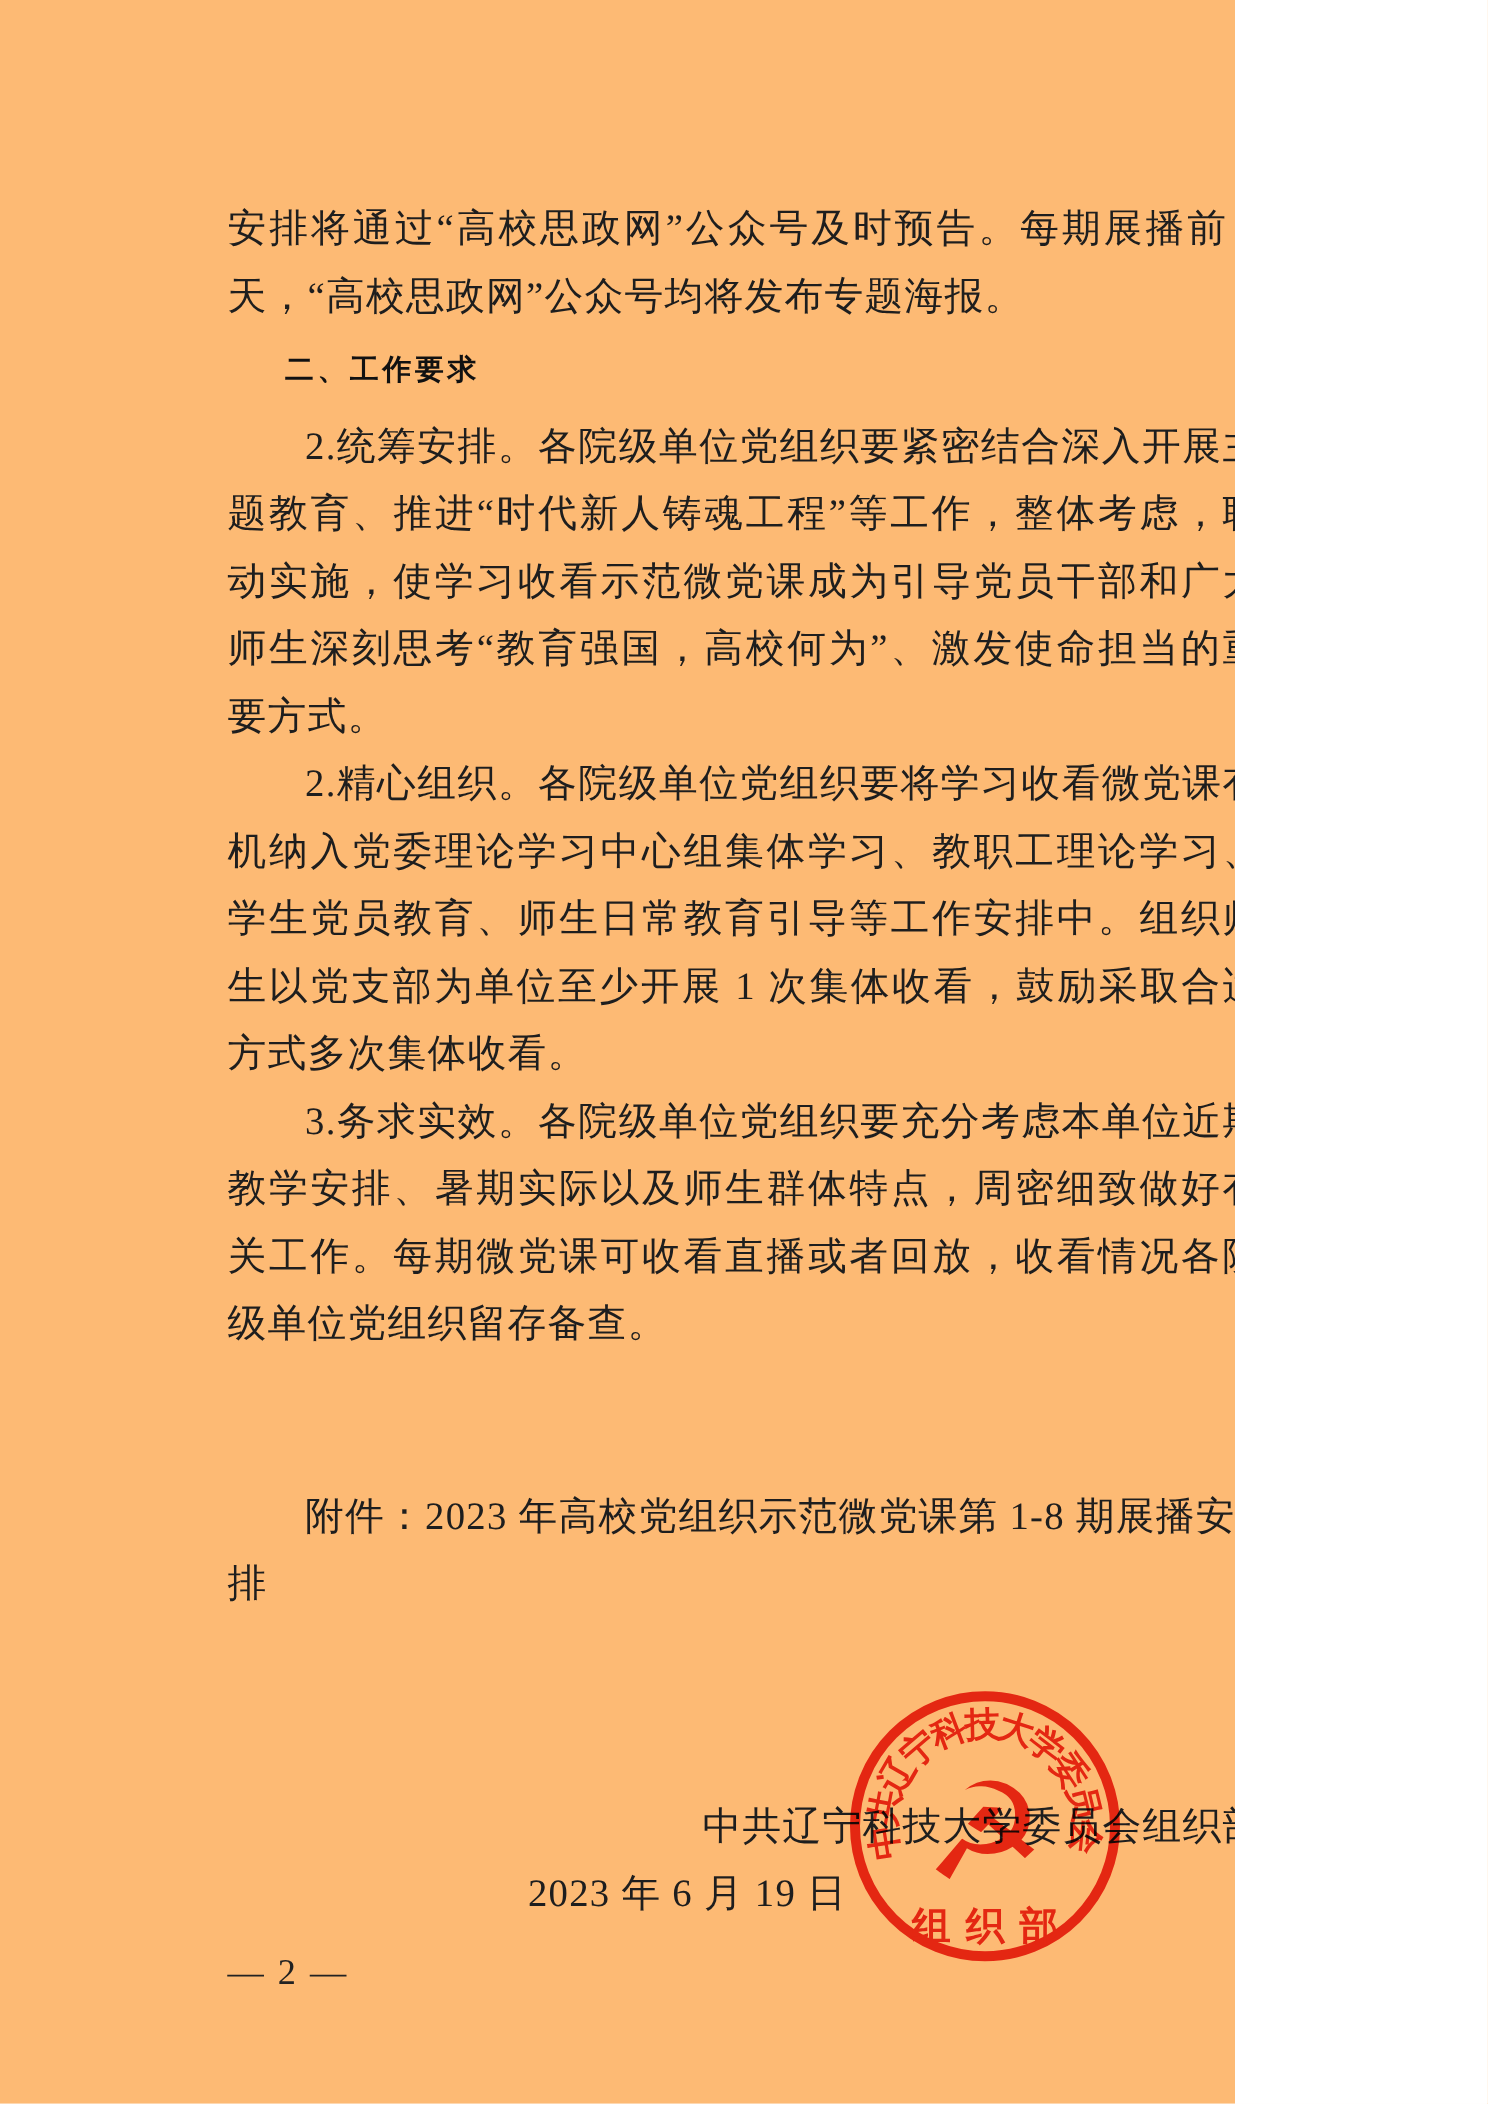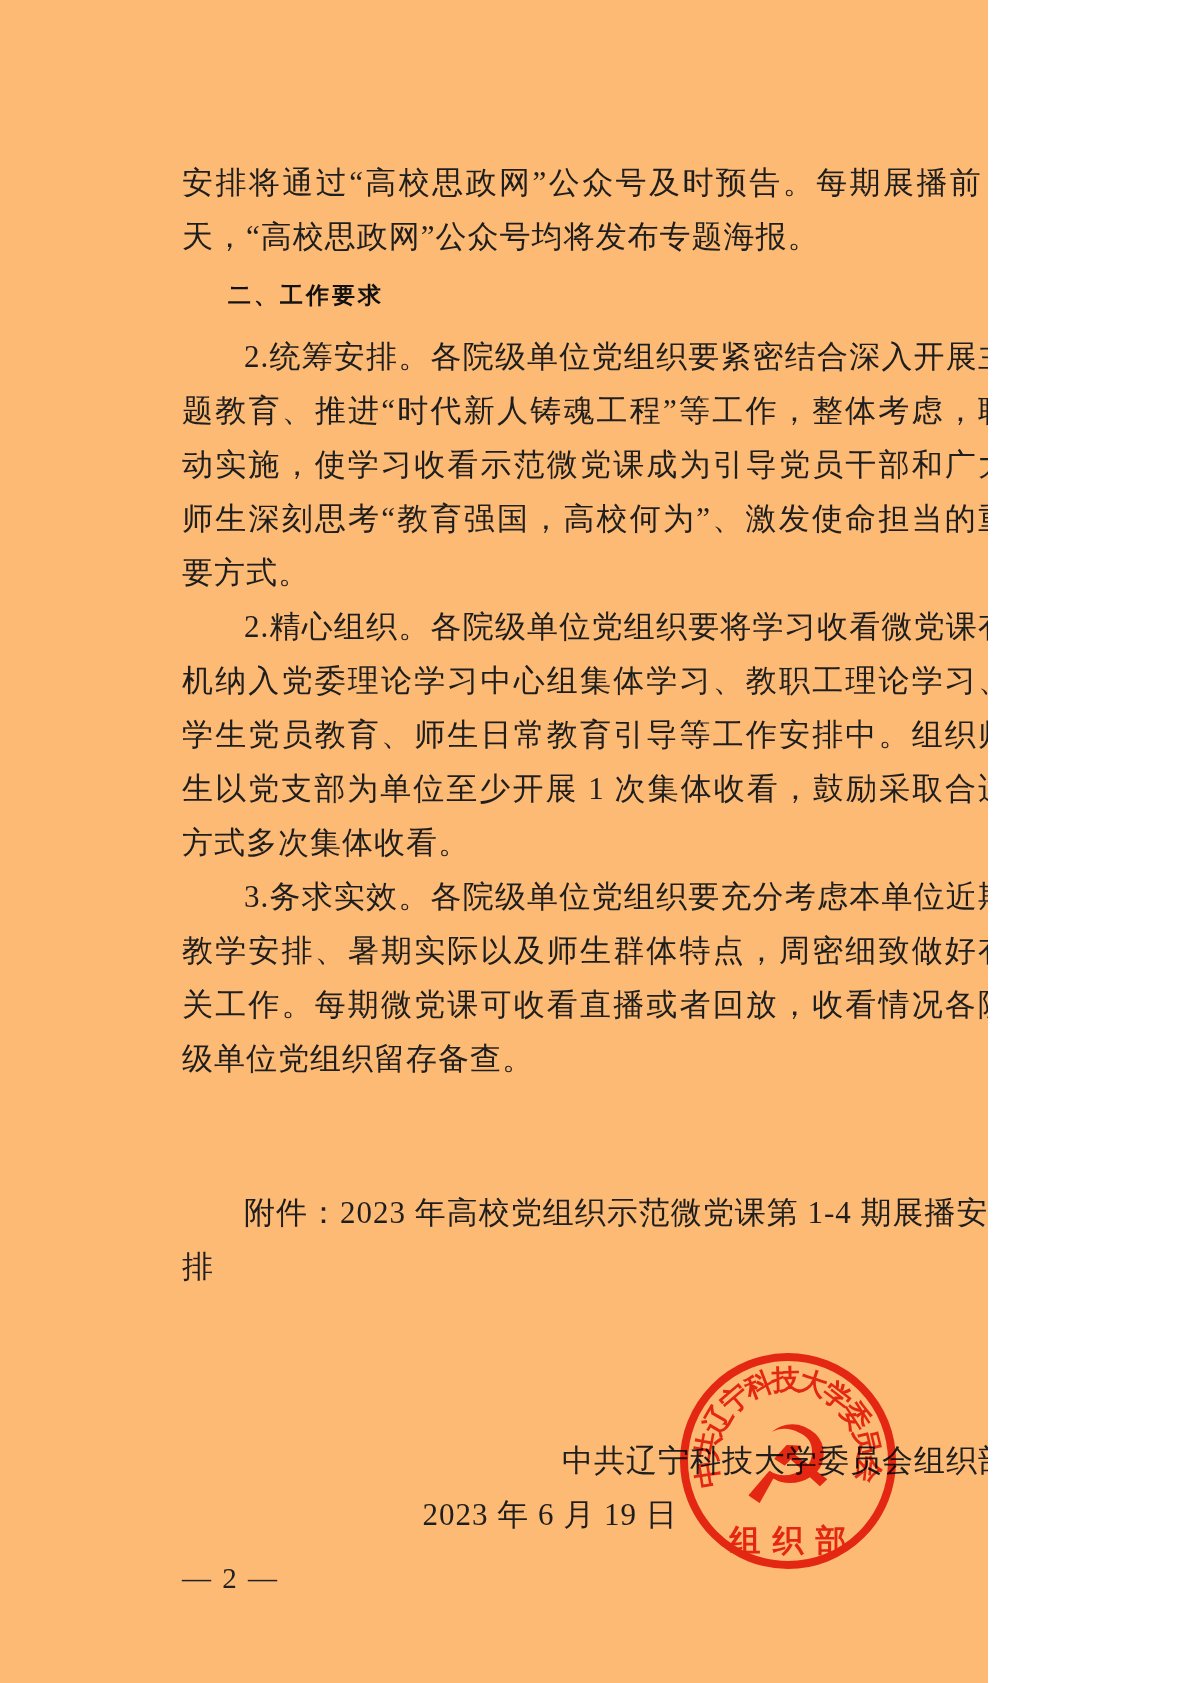--- a/index.html
+++ b/index.html
@@ -94,21 +94,21 @@
     <p class="cont">安排将通过“高校思政网”公众号及时预告。每期展播前 1 天，“高校思政网”公众号均将发布专题海报。</p>
 
     <h2 class="heading">二、工作要求</h2>
 
     <p class="para">2.统筹安排。各院级单位党组织要紧密结合深入开展主题教育、推进“时代新人铸魂工程”等工作，整体考虑，联动实施，使学习收看示范微党课成为引导党员干部和广大师生深刻思考“教育强国，高校何为”、激发使命担当的重要方式。</p>
 
     <p class="para">2.精心组织。各院级单位党组织要将学习收看微党课有机纳入党委理论学习中心组集体学习、教职工理论学习、学生党员教育、师生日常教育引导等工作安排中。组织师生以党支部为单位至少开展 1 次集体收看，鼓励采取合适方式多次集体收看。</p>
 
     <p class="para">3.务求实效。各院级单位党组织要充分考虑本单位近期教学安排、暑期实际以及师生群体特点，周密细致做好有关工作。每期微党课可收看直播或者回放，收看情况各院级单位党组织留存备查。</p>
 
-    <p class="attachment">附件：2023 年高校党组织示范微党课第 1-4 期展播安排</p>
+    <p class="attachment">附件：2023 年高校党组织示范微党课第 1-8 期展播安排</p>
 
     <p class="signature">中共辽宁科技大学委员会组织部</p>
 
     <p class="date">2023 年 6 月 19 日</p>
   </div>
 
   <div class="seal">
     <svg viewBox="0 0 232 232" width="232" height="232" xmlns="http://www.w3.org/2000/svg">
       <circle cx="116" cy="116" r="104" fill="none" stroke="#e42313" stroke-width="8"></circle>
       <path id="seal-arc" d="M 48.3 140.6 A 72 72 0 1 1 183.7 140.6" fill="none"></path>

